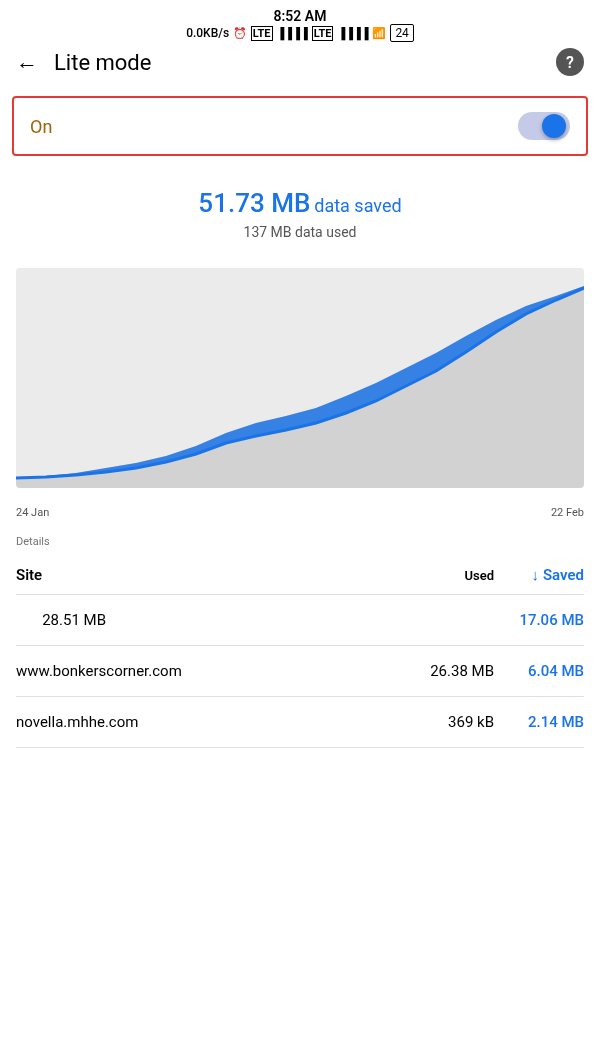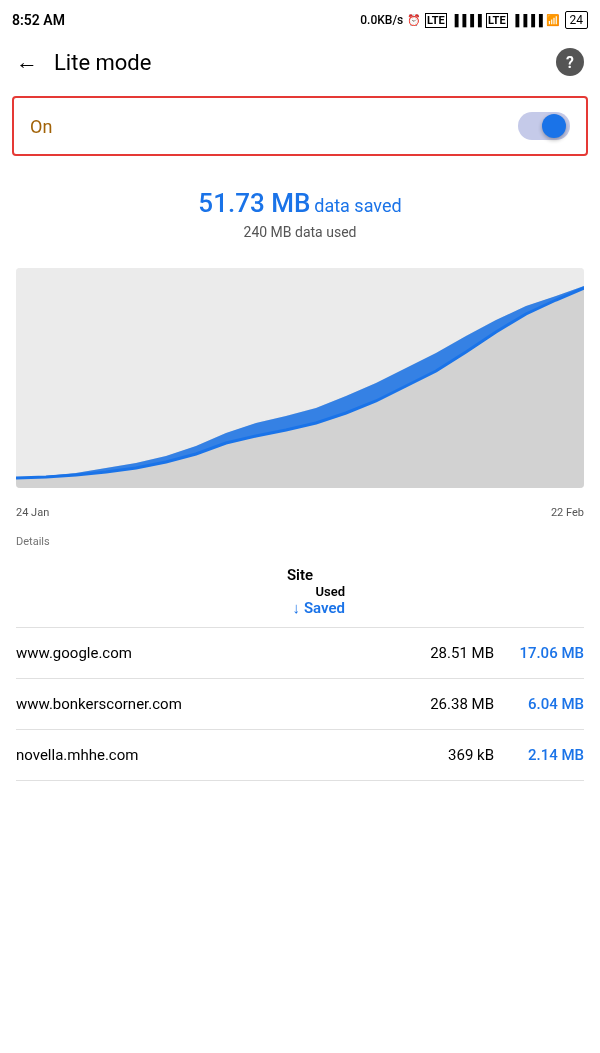--- a/index.html
+++ b/index.html
@@ -13,20 +13,21 @@
     }
 
     
     .status-bar {
       display: flex;
       justify-content: space-between;
       align-items: center;
       padding: 8px 12px 4px 12px;
       background: #fff;
       height: 36px;
+      flex-direction: column;
     }
     .status-time {
       font-size: 14px;
       font-weight: 600;
       color: #000;
     }
     .status-icons {
       display: flex;
       align-items: center;
       gap: 4px;
@@ -163,21 +164,20 @@
     
     .table-container {
       padding: 0 16px;
     }
     .table-header {
       display: flex;
       justify-content: space-between;
       align-items: center;
       padding: 10px 0;
       border-bottom: 1px solid #e0e0e0;
-      flex-direction: column;
     }
     .col-site {
       font-size: 15px;
       font-weight: 600;
       color: #000;
       flex: 1;
     }
     .col-used {
       font-size: 13px;
       font-weight: 600;
@@ -256,21 +256,21 @@
     <div class="toggle-thumb"></div>
   </div>
 </div>
 
 <div class="data-saved-section">
   <div>
     <span class="data-saved-amount">51.73 MB</span>
     <span class="data-saved-label"> data saved</span>
     <span class="data-saved-label"></span>
   </div>
-  <div class="data-used-text">240 MB data used</div>
+  <div class="data-used-text">137 MB data used</div>
 </div>
 
 <div class="chart-container">
   <svg class="chart-svg" viewBox="0 0 568 220" preserveAspectRatio="none">
 
     <rect width="568" height="220" fill="#ebebeb"></rect>
 
     <polygon points="0,210 30,208 60,205 90,200 120,195 150,188 180,178 210,165 240,155 270,148 300,140 330,128 360,115 390,100 420,85 450,68 480,52 510,38 540,28 568,18 568,220 0,220" fill="#c8c8c8" opacity="0.7"></polygon>
 
     <polygon points="0,210 30,209 60,207 90,204 120,200 150,194 180,186 210,175 240,168 270,162 300,155 330,145 360,133 390,118 420,103 450,84 480,64 510,46 540,32 568,20 568,18 540,28 510,38 480,52 450,68 420,85 390,100 360,115 330,128 300,140 270,148 240,155 210,165 180,178 150,188 120,195 90,200 60,205 30,208 0,210" fill="#1a73e8" opacity="0.85"></polygon>
@@ -291,21 +291,20 @@
   <div class="table-header">
     <span class="col-site">Site</span>
     <span class="col-used">Used</span>
     <span class="col-saved">
       <span>↓</span>
       <span>Saved</span>
     </span>
   </div>
 
   <div class="table-row">
-    <span class="cell-site">www.google.com</span>
     <span class="cell-used">28.51 MB</span>
     <span class="cell-saved">17.06 MB</span>
   </div>
 
   <div class="table-row">
     <span class="cell-site">www.bonkerscorner.com</span>
     <span class="cell-used">26.38 MB</span>
     <span class="cell-saved">6.04 MB</span>
   </div>
 

